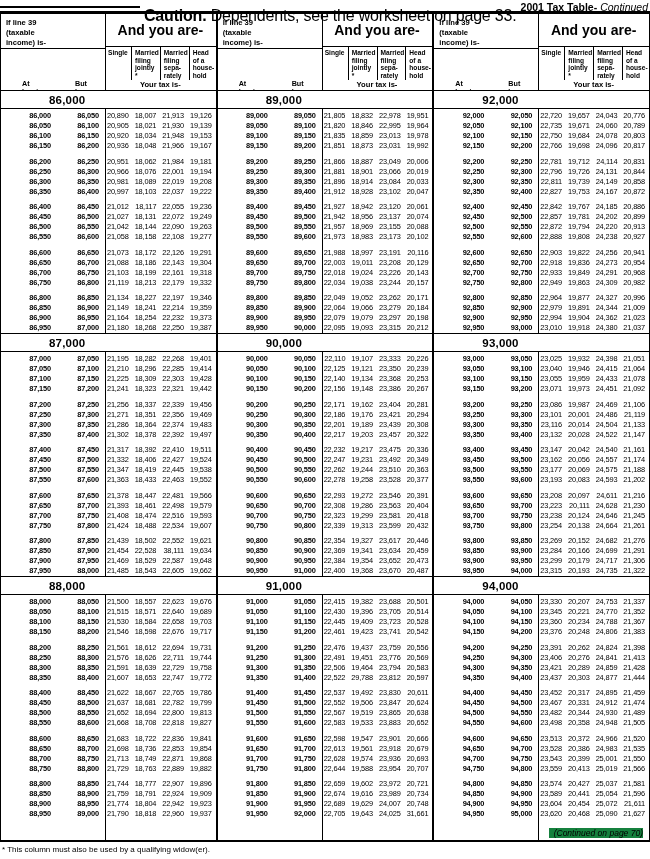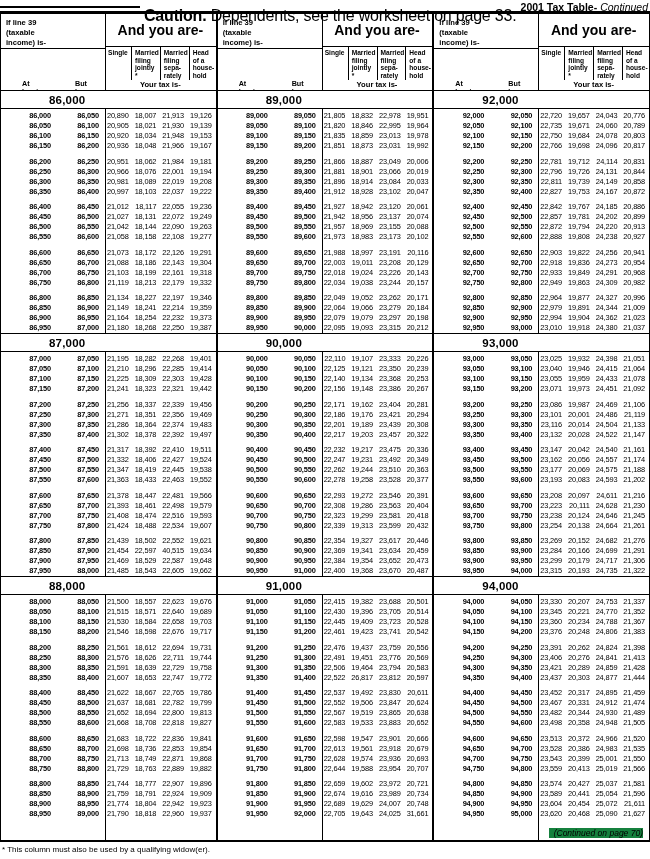--- a/index.html
+++ b/index.html
@@ -392,22 +392,22 @@
           <span class="c-bl">87,850</span>
           <span class="c-t">21,439</span>
           <span class="c-t">18,502</span>
           <span class="c-t">22,552</span>
           <span class="c-t">19,621</span>
         </div>
         <div class="row">
           <span class="c-al">87,850</span>
           <span class="c-bl">87,900</span>
           <span class="c-t">21,454</span>
-          <span class="c-t">22,597</span>
-          <span class="c-t">40,515</span>
+          <span class="c-t">22,528</span>
+          <span class="c-t">38,111</span>
           <span class="c-t">19,634</span>
         </div>
         <div class="row">
           <span class="c-al">87,900</span>
           <span class="c-bl">87,950</span>
           <span class="c-t">21,469</span>
           <span class="c-t">18,529</span>
           <span class="c-t">22,587</span>
           <span class="c-t">19,648</span>
         </div>
@@ -1000,21 +1000,21 @@
           <span class="c-bl">91,350</span>
           <span class="c-t">22,506</span>
           <span class="c-t">19,464</span>
           <span class="c-t">23,794</span>
           <span class="c-t">20,583</span>
         </div>
         <div class="row">
           <span class="c-al">91,350</span>
           <span class="c-bl">91,400</span>
           <span class="c-t">22,522</span>
-          <span class="c-t">26,817</span>
+          <span class="c-t">29,788</span>
           <span class="c-t">23,812</span>
           <span class="c-t">20,597</span>
         </div>
         <div class="row grp">
           <span class="c-al">91,400</span>
           <span class="c-bl">91,450</span>
           <span class="c-t">22,537</span>
           <span class="c-t">19,492</span>
           <span class="c-t">23,830</span>
           <span class="c-t">20,611</span>

